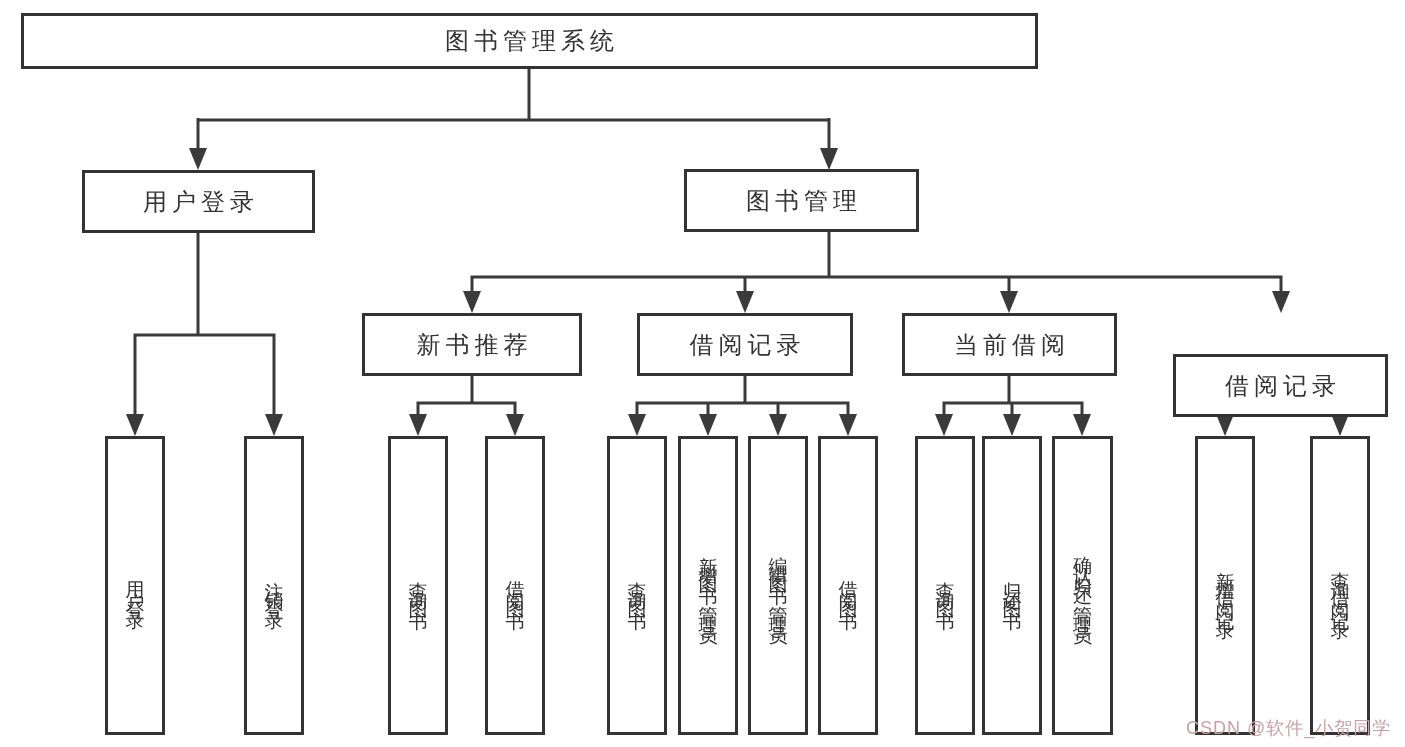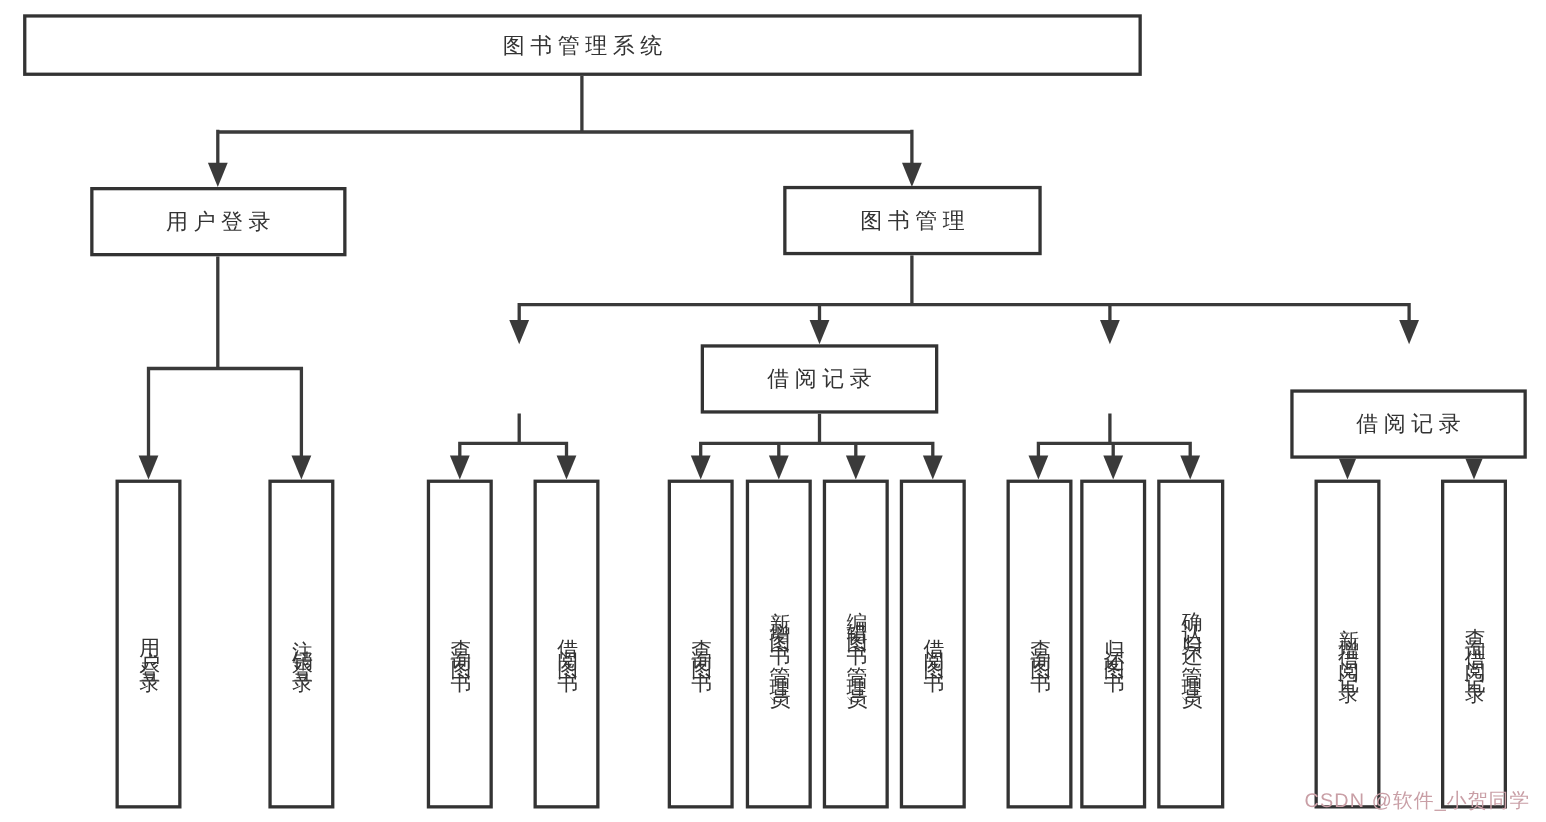--- a/index.html
+++ b/index.html
@@ -12,21 +12,21 @@
   }
   .connectors{position:absolute;left:0;top:0;width:1405px;height:747px;}
   .box{
     position:absolute;
     background:#ffffff;
     border:3px solid #333333;
     box-sizing:border-box;
     display:flex;align-items:center;justify-content:center;
     color:#333333;
   }
-  .h-label{font-size:20px;letter-spacing:5px;text-indent:5px;white-space:nowrap;}
+  .h-label{font-size:24px;letter-spacing:5px;text-indent:5px;white-space:nowrap;}
   .leaf .v-label{
     writing-mode:vertical-rl;
     text-orientation:mixed;
     font-size:19px;
     letter-spacing:10px;
     color:#333333;
   }
   .watermark{
     position:absolute;
     left:1186px;top:716px;
@@ -81,26 +81,32 @@
     </g>
   </svg>
 
   <div class="box" style="left:21px;top:13px;width:1017px;height:56px;">
     <span class="h-label">图书管理系统</span>
   </div>
 
   <div class="box" style="left:82px;top:170px;width:233px;height:63px;">
     <span class="h-label">用户登录</span>
   </div>
-  <div class="box" style="left:712px;top:169px;width:235px;height:63px;">
+  <div class="box" style="left:684px;top:169px;width:235px;height:63px;">
     <span class="h-label">图书管理</span>
   </div>
 
+  <div class="box" style="left:362px;top:313px;width:220px;height:63px;">
+    <span class="h-label">新书推荐</span>
+  </div>
   <div class="box" style="left:637px;top:313px;width:216px;height:63px;">
     <span class="h-label">借阅记录</span>
+  </div>
+  <div class="box" style="left:902px;top:313px;width:215px;height:63px;">
+    <span class="h-label">当前借阅</span>
   </div>
   <div class="box" style="left:1173px;top:313px;width:215px;height:63px;margin-top:41px;">
     <span class="h-label">借阅记录</span>
   </div>
 
   <div class="box leaf" style="left:105px;top:436px;width:60px;height:299px;">
     <span class="v-label">用户登录</span>
   </div>
   <div class="box leaf" style="left:244px;top:436px;width:60px;height:299px;">
     <span class="v-label">注销登录</span>

